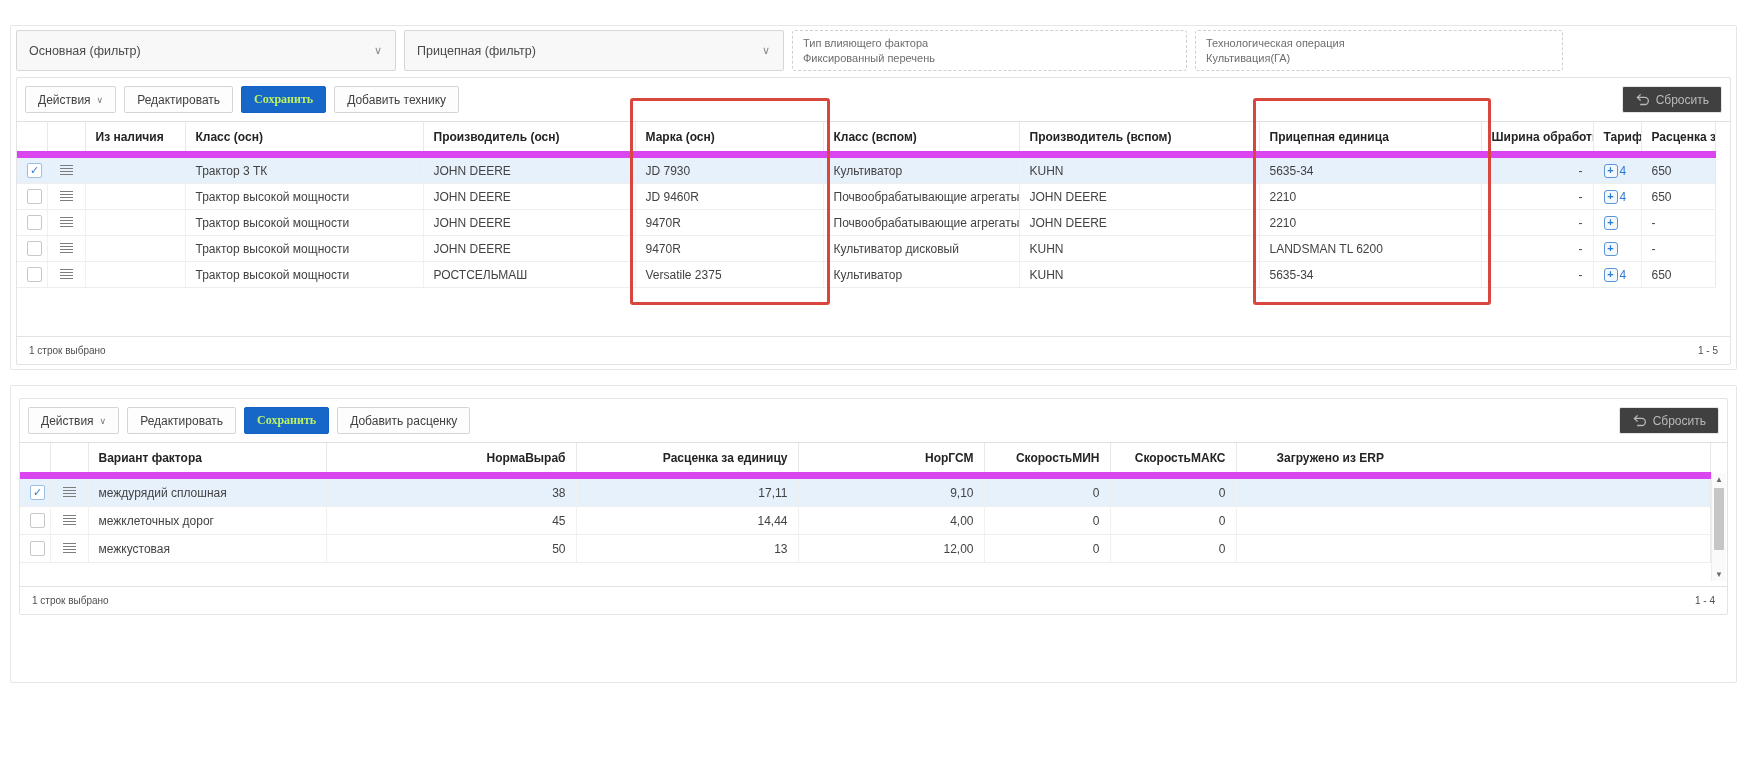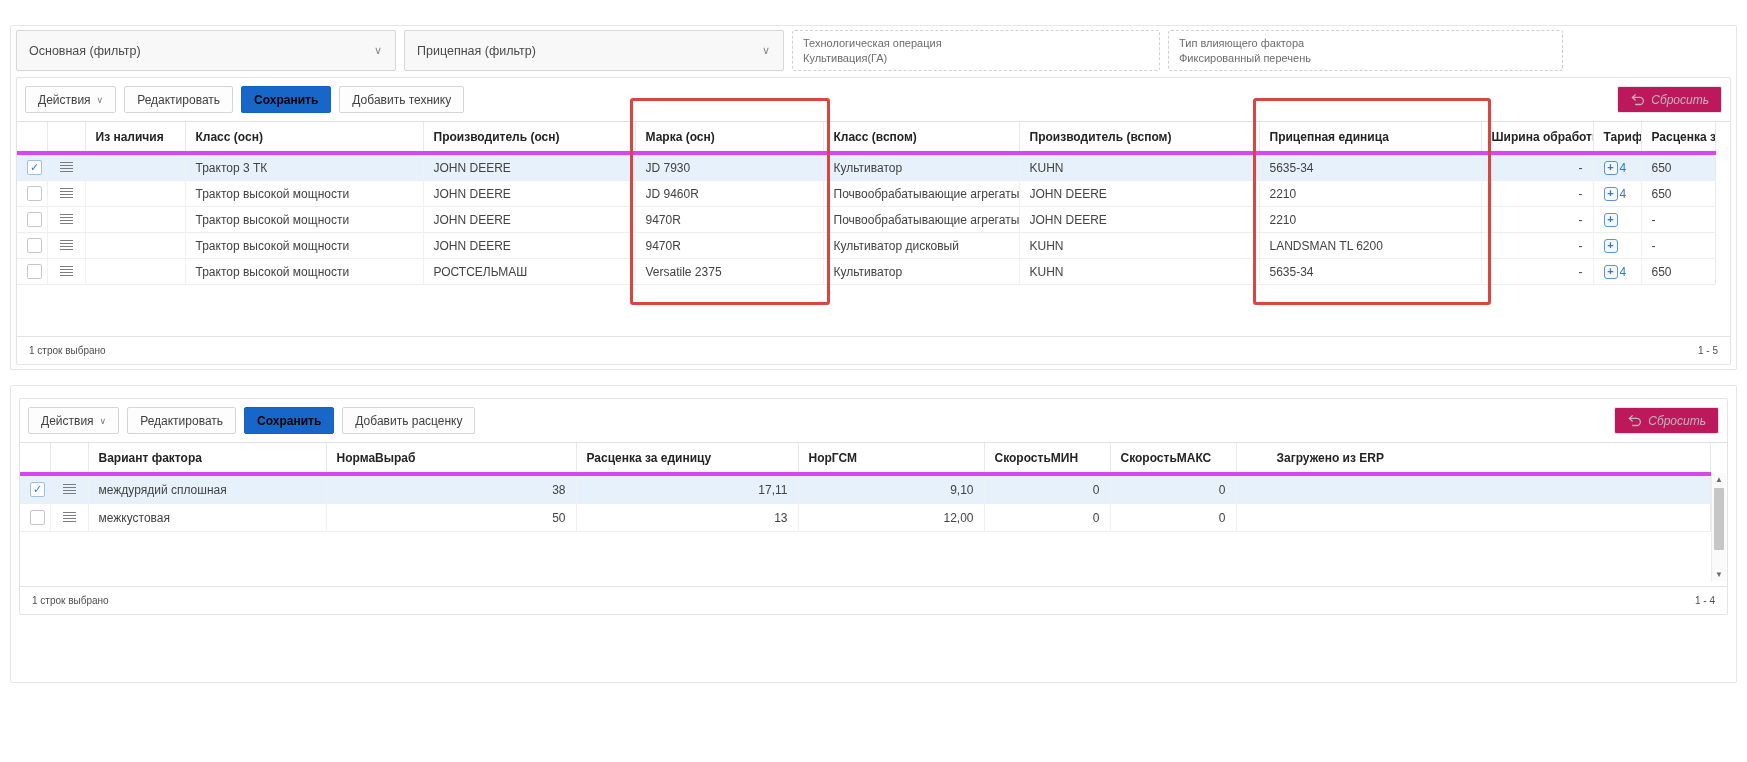--- a/index.html
+++ b/index.html
@@ -25,39 +25,39 @@
   #info-box-2 { width:395px; }
 
   
   .inner-panel { margin:2px 5px 5px 5px; border:1px solid #e3e3e3; border-radius:2px; display:flex; flex-direction:column; background:#fff; }
   #top-inner { height:288px; }
   #bottom-inner { margin:12px 8px 8px 8px; height:217px; }
   .toolbar { display:flex; align-items:center; gap:8px; padding:8px; }
   .btn { height:27px; padding:0 12px; border:1px solid #d5d5d5; background:#fdfdfd; border-radius:2px;
          font-family:"Liberation Sans", sans-serif; font-size:12px; color:#404040; display:inline-flex; align-items:center; gap:6px; cursor:pointer; }
   .btn .btn-chev { font-size:9px; color:#777; }
-  .btn.hot { background:#1767c9; border-color:#1263c5; color:#000000; font-weight:bold; }
-  .btn.reset { margin-left:auto; color:#b9b9b9; background:#be185d; border-color:#e4e4e4; cursor:default;font-style:italic; }
+  .btn.hot { background:#1767c9; border-color:#1263c5; color:#bef264; font-weight:bold;font-family:Liberation Serif, serif; }
+  .btn.reset { margin-left:auto; color:#b9b9b9; background:#404040; border-color:#e4e4e4; cursor:default; }
   .btn.reset svg { display:block; }
 
   
   .grid { position:relative; border-top:1px solid #e0e0e0; }
   table { border-collapse:collapse; table-layout:fixed; }
   #equipment-table { width:calc(100% - 14px); }
   #rates-table { width:calc(100% - 16px); }
   th { font-weight:bold; text-align:left; padding:7px 10px; font-size:12px; color:#242424;
-       border-bottom:4px solid #d946ef; border-right:1px solid #e9e9e9; overflow:hidden; white-space:nowrap; cursor:pointer; }
+       border-bottom:7px solid #d946ef; border-right:1px solid #e9e9e9; overflow:hidden; white-space:nowrap; cursor:pointer; }
   td { padding:5px 10px; font-size:12px; color:#424242; border-bottom:1px solid #eeeeee; border-right:1px solid #f1f1f1;
        overflow:hidden; white-space:nowrap; height:25px; }
   #rates-table td { height:27px; padding:6px 10px; }
   th:last-child, td:last-child { border-right:1px solid #e9e9e9; }
   tr.selected td { background:#e7f1fb; }
   .c-center { text-align:center; }
   .c-right  { text-align:right; }
-  th.c-right { text-align:left; }
+  th.c-right { text-align:right; }
   th.c-center { text-align:left;padding-left:40px; }
 
   .cb { width:15px; height:15px; border:1px solid #c7c7c7; border-radius:2px; background:#fff; margin:0 auto;
         display:flex; align-items:center; justify-content:center; cursor:pointer; }
   .cb span { font-size:11px; line-height:11px; color:#2e7ad1; }
   .cb.checked { border-color:#9dbfe4; }
 
   .menu-icon { width:13px; height:11px; margin:0 auto; cursor:pointer;
                background:repeating-linear-gradient(to bottom, #7d7d7d 0 1px, transparent 1px 3px); }
 
@@ -92,27 +92,27 @@
 
   <div class="filter-row">
     <div class="select-box">
       <span class="sel-label">Основная (фильтр)</span>
       <span class="chev">∨</span>
     </div>
     <div class="select-box">
       <span class="sel-label">Прицепная (фильтр)</span>
       <span class="chev">∨</span>
     </div>
+    <div class="info-box" id="info-box-2">
+      <span class="ib-label">Тип влияющего фактора</span>
+      <span class="ib-value">Фиксированный перечень</span>
+    </div>
     <div class="info-box" id="info-box-1">
       <span class="ib-label">Технологическая операция</span>
       <span class="ib-value">Культивация(ГА)</span>
-    </div>
-    <div class="info-box" id="info-box-2">
-      <span class="ib-label">Тип влияющего фактора</span>
-      <span class="ib-value">Фиксированный перечень</span>
     </div>
   </div>
 
   <div class="inner-panel" id="top-inner">
     <div class="toolbar">
       <button class="btn">
         <span>Действия</span>
         <span class="btn-chev">∨</span>
       </button>
       <button class="btn">Редактировать</button>
@@ -362,20 +362,35 @@
             <td class="c-right">0</td>
             <td></td>
           </tr>
           <tr>
             <td class="c-center">
                 <div class="cb"></div>
               </td>
             <td class="c-center">
                 <div class="menu-icon"></div>
               </td>
+            <td>межклеточных дорог</td>
+            <td class="c-right">45</td>
+            <td class="c-right">14,44</td>
+            <td class="c-right">4,00</td>
+            <td class="c-right">0</td>
+            <td class="c-right">0</td>
+            <td></td>
+          </tr>
+          <tr>
+            <td class="c-center">
+                <div class="cb"></div>
+              </td>
+            <td class="c-center">
+                <div class="menu-icon"></div>
+              </td>
             <td>межкустовая</td>
             <td class="c-right">50</td>
             <td class="c-right">13</td>
             <td class="c-right">12,00</td>
             <td class="c-right">0</td>
             <td class="c-right">0</td>
             <td></td>
           </tr>
         </tbody>
       </table>

